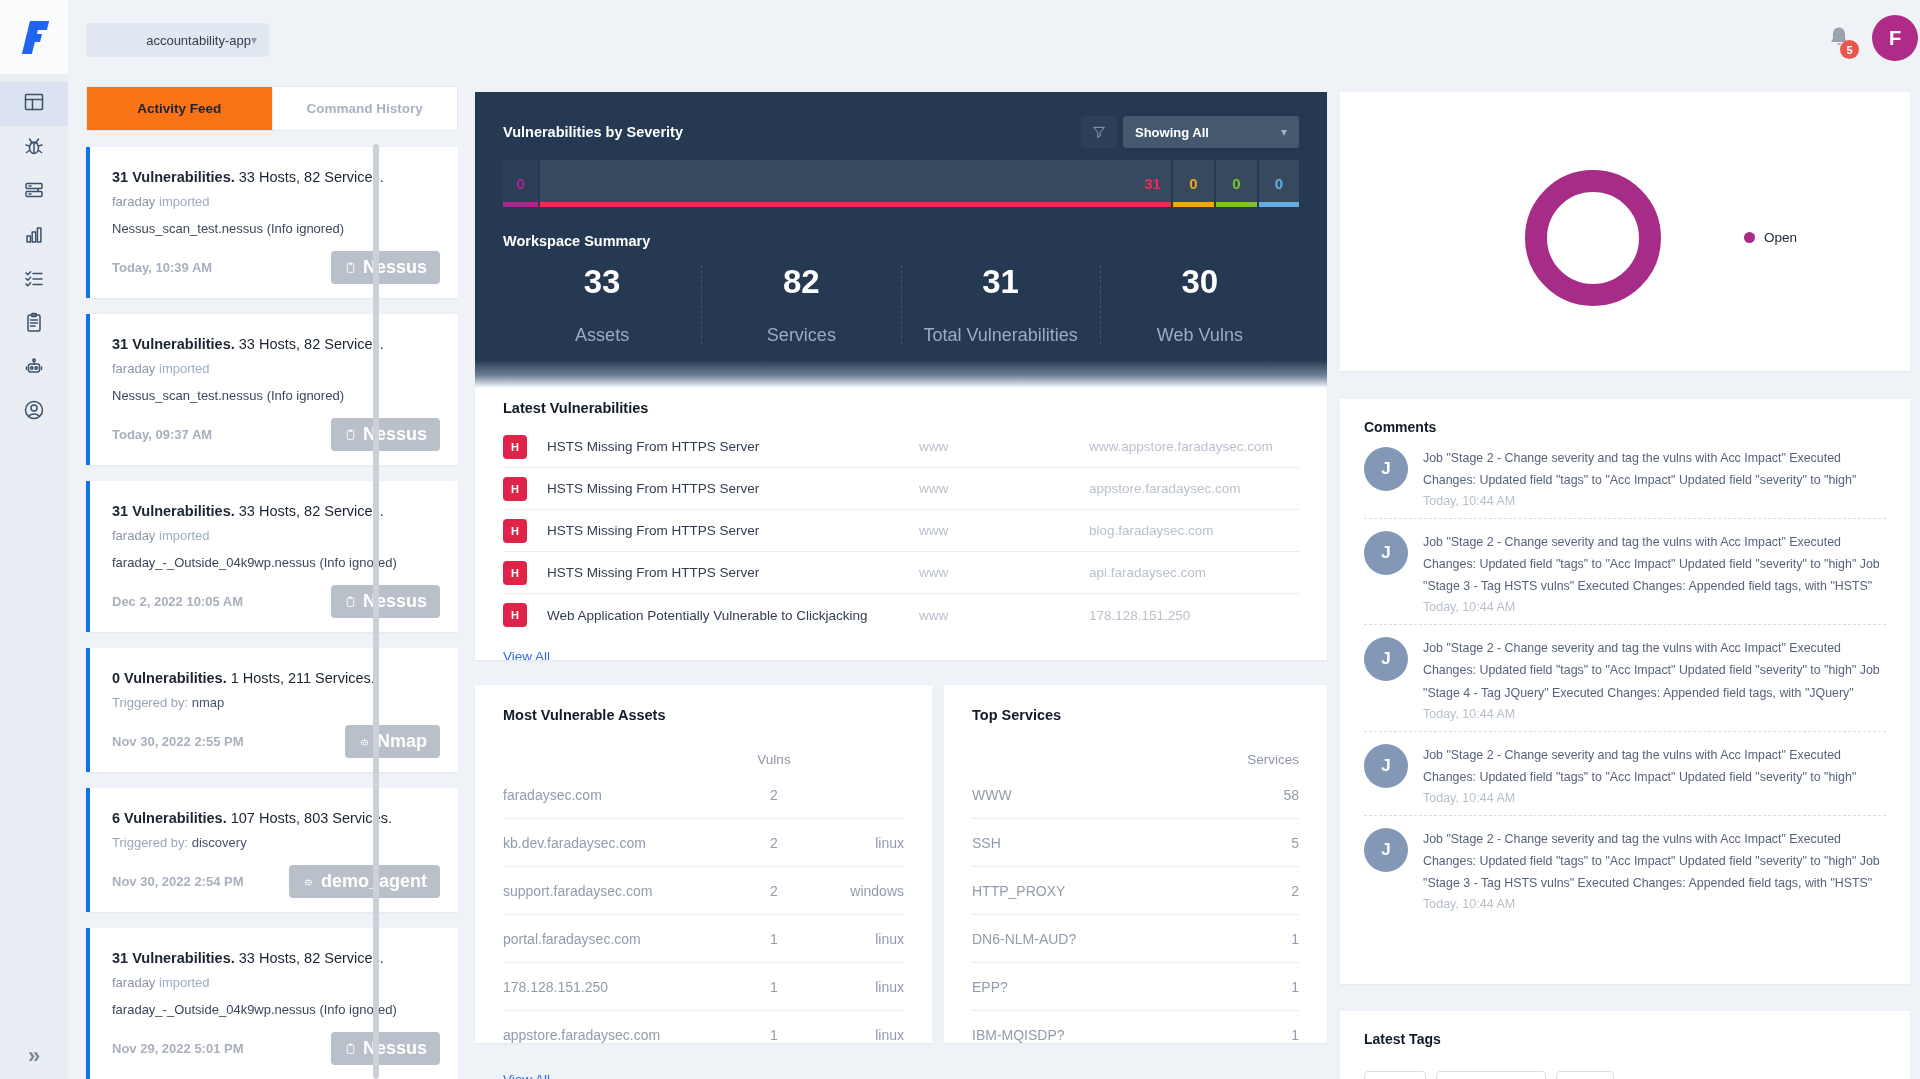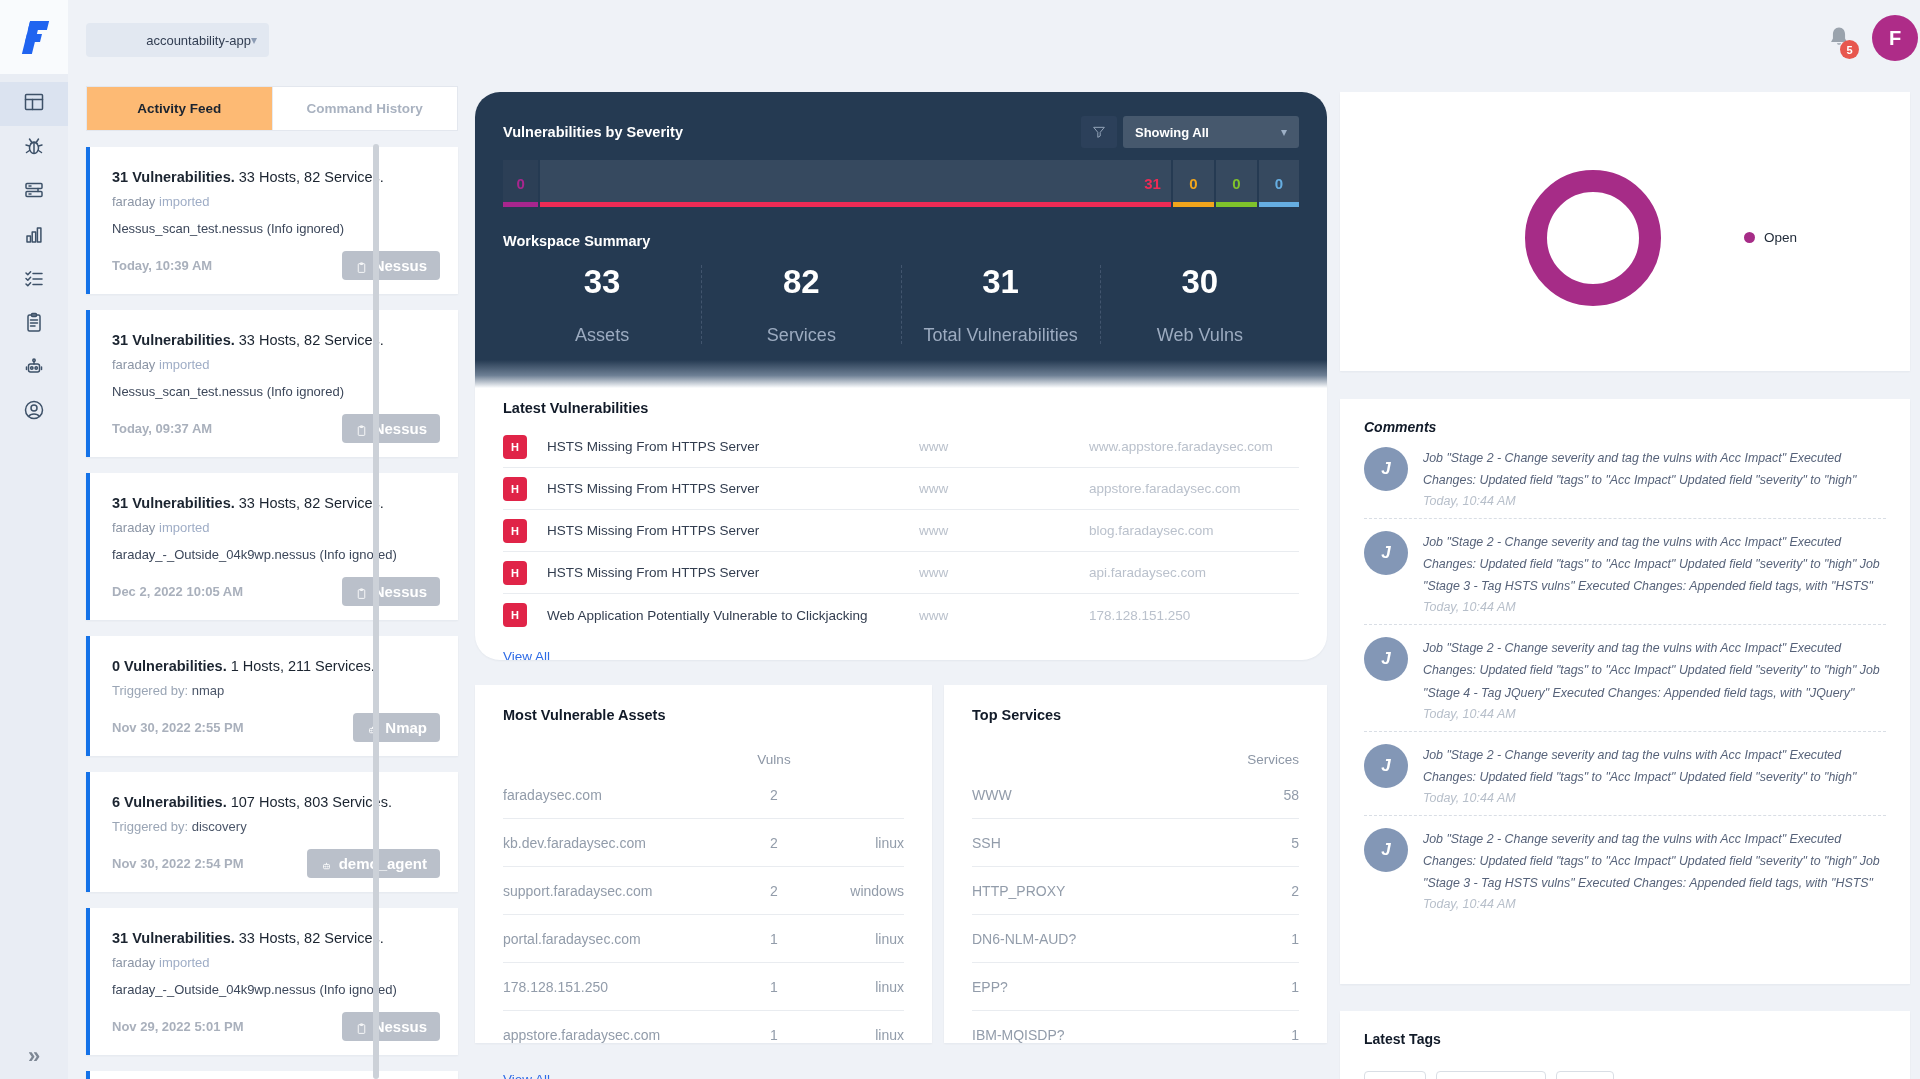--- a/index.html
+++ b/index.html
@@ -26,40 +26,40 @@
   .ws-select .lbl { font-size:13px; color:#323e52; }
   .chev { color:#8c9cb4; font-size:12px; }
   .bell { position:absolute; left:1825px; top:24px; width:30px; height:30px; cursor:pointer; }
   .bell-badge { position:absolute; left:1840px; top:40px; width:19px; height:19px; background:#e7574e; border-radius:50%; color:#fff; font-size:11px; font-weight:700; display:flex; align-items:center; justify-content:center; }
   .avatar { position:absolute; left:1872px; top:15px; width:46px; height:46px; border-radius:50%; background:#ae2c88; color:#fff; font-size:20px; font-weight:700; display:flex; align-items:center; justify-content:center; cursor:pointer; }
 
   
   .feed-col { position:absolute; left:86px; top:86px; width:372px; }
   .tabbar { height:45px; background:#fff; border:1px solid #e3e7ee; display:flex; }
   .tab { flex:1; display:flex; align-items:center; justify-content:center; font-size:13.5px; font-weight:700; cursor:pointer; }
-  .tab.active { color:#1b2430; background:#fdba74; }
+  .tab.active { color:#1b2430; background:#f97316; }
   .tab.inactive { color:#a9b2c0; border-left:1px solid #e7eaef; }
   .fcard { background:#fff; border-left:4px solid #1472e8; box-shadow:0 1px 2px rgba(20,30,50,.05); margin-top:16px; padding:22px 18px 14px 22px; cursor:pointer; }
   .fcard:first-of-type { margin-top:10px; }
   .fcard .title { font-size:14.5px; color:#1b2430; }
   .fcard .title b { font-weight:700; }
   .fcard .byline { margin-top:9px; font-size:13px; color:#8b95a5; }
   .fcard .byline .action { color:#9fadc6; }
   .fcard .detail { margin-top:12px; font-size:13px; color:#3c475a; }
   .fcard .trigger { margin-top:9px; font-size:13px; color:#9aa5b5; }
   .fcard .trigger .tval { color:#4a5568; }
   .fcard .foot { margin-top:15px; display:flex; align-items:center; justify-content:space-between; }
   .fcard .date { font-size:13px; font-weight:700; color:#a9b0bc; }
-  .fbadge { background:#bac0ca; color:#fff; font-size:15px; font-weight:700; border-radius:4px; padding:6px 13px; display:flex; align-items:flex-end; gap:6px; }
+  .fbadge { background:#bac0ca; color:#fff; font-size:18px; font-weight:700; border-radius:4px; padding:6px 13px; display:flex; align-items:center; gap:6px; }
   .fbadge svg { stroke:#fff; fill:none; stroke-width:1.6; }
   .feed-scrollbar { position:absolute; left:373px; top:144px; width:6px; height:935px; background:#ccd1d8; border-radius:3px; cursor:pointer; }
 
   
   .mid-col { position:absolute; left:475px; top:92px; width:852px; }
-  .hero { background:#fff; height:568px; box-shadow:0 1px 2px rgba(20,30,50,.05); overflow:hidden;border-radius:25px; }
+  .hero { background:#fff; height:568px; box-shadow:0 1px 2px rgba(20,30,50,.05); overflow:hidden; }
   .hero-dark { background:#253a52; padding:24px 28px 14px 28px; }
   .hero-head { display:flex; align-items:center; justify-content:space-between; }
   .hero-title { color:#fff; font-size:14.5px; font-weight:700; }
   .filter-wrap { display:flex; gap:6px; }
   .funnel-btn { width:36px; height:32px; background:#2c405a; border-radius:3px; display:flex; align-items:center; justify-content:center; cursor:pointer; }
   .sev-select { width:176px; height:32px; background:#46586d; border-radius:3px; display:flex; align-items:center; justify-content:space-between; padding:0 12px; cursor:pointer; }
   .sev-select .lbl { color:#fff; font-size:13px; font-weight:700; }
   .sev-select .chev { color:#9db0c6; }
   .sev-bar { margin-top:12px; display:flex; gap:2px; height:47px; }
   .seg { position:relative; background:#36495f; display:flex; align-items:center; justify-content:center; }
@@ -98,21 +98,21 @@
 
   
   .right-col { position:absolute; left:1340px; top:92px; width:570px; }
   .rcard { background:#fff; box-shadow:0 1px 2px rgba(20,30,50,.05); padding:20px 24px; }
   .rcard h3 { font-size:14px; font-weight:700; color:#111a28; }
   .status-card { height:279px; position:relative; }
   .donut { position:absolute; left:185px; top:78px; width:136px; height:136px; border-radius:50%; border:22px solid #a62c87; }
   .legend { position:absolute; left:404px; top:138px; display:flex; align-items:center; gap:9px; }
   .legend .dot { width:11px; height:11px; border-radius:50%; }
   .legend .lbl { font-size:13.5px; color:#222c3a; }
-  .comments-card { margin-top:28px; height:585px; overflow:hidden;font-style:italic; }
+  .comments-card { margin-top:28px; height:585px; overflow:hidden; }
   .comment { display:flex; gap:15px; padding:12px 0 10px 0; }
   .comment + .comment { border-top:1px dashed #d9dee5; }
   .c-avatar { flex:0 0 44px; width:44px; height:44px; border-radius:50%; background:#8397b6; color:#fff; font-size:17px; font-weight:700; display:flex; align-items:center; justify-content:center; }
   .c-body { flex:1; }
   .c-text { font-size:12.4px; color:#57637a; line-height:1.78; }
   .c-time { margin-top:3px; font-size:12.5px; color:#b7bfca; }
   .tags-card { margin-top:27px; height:140px; }
   .tag-row { margin-top:24px; display:flex; gap:10px; }
   .tag-pill { height:30px; border:1px solid #d9dee5; border-radius:4px; cursor:pointer; }
 </style>

